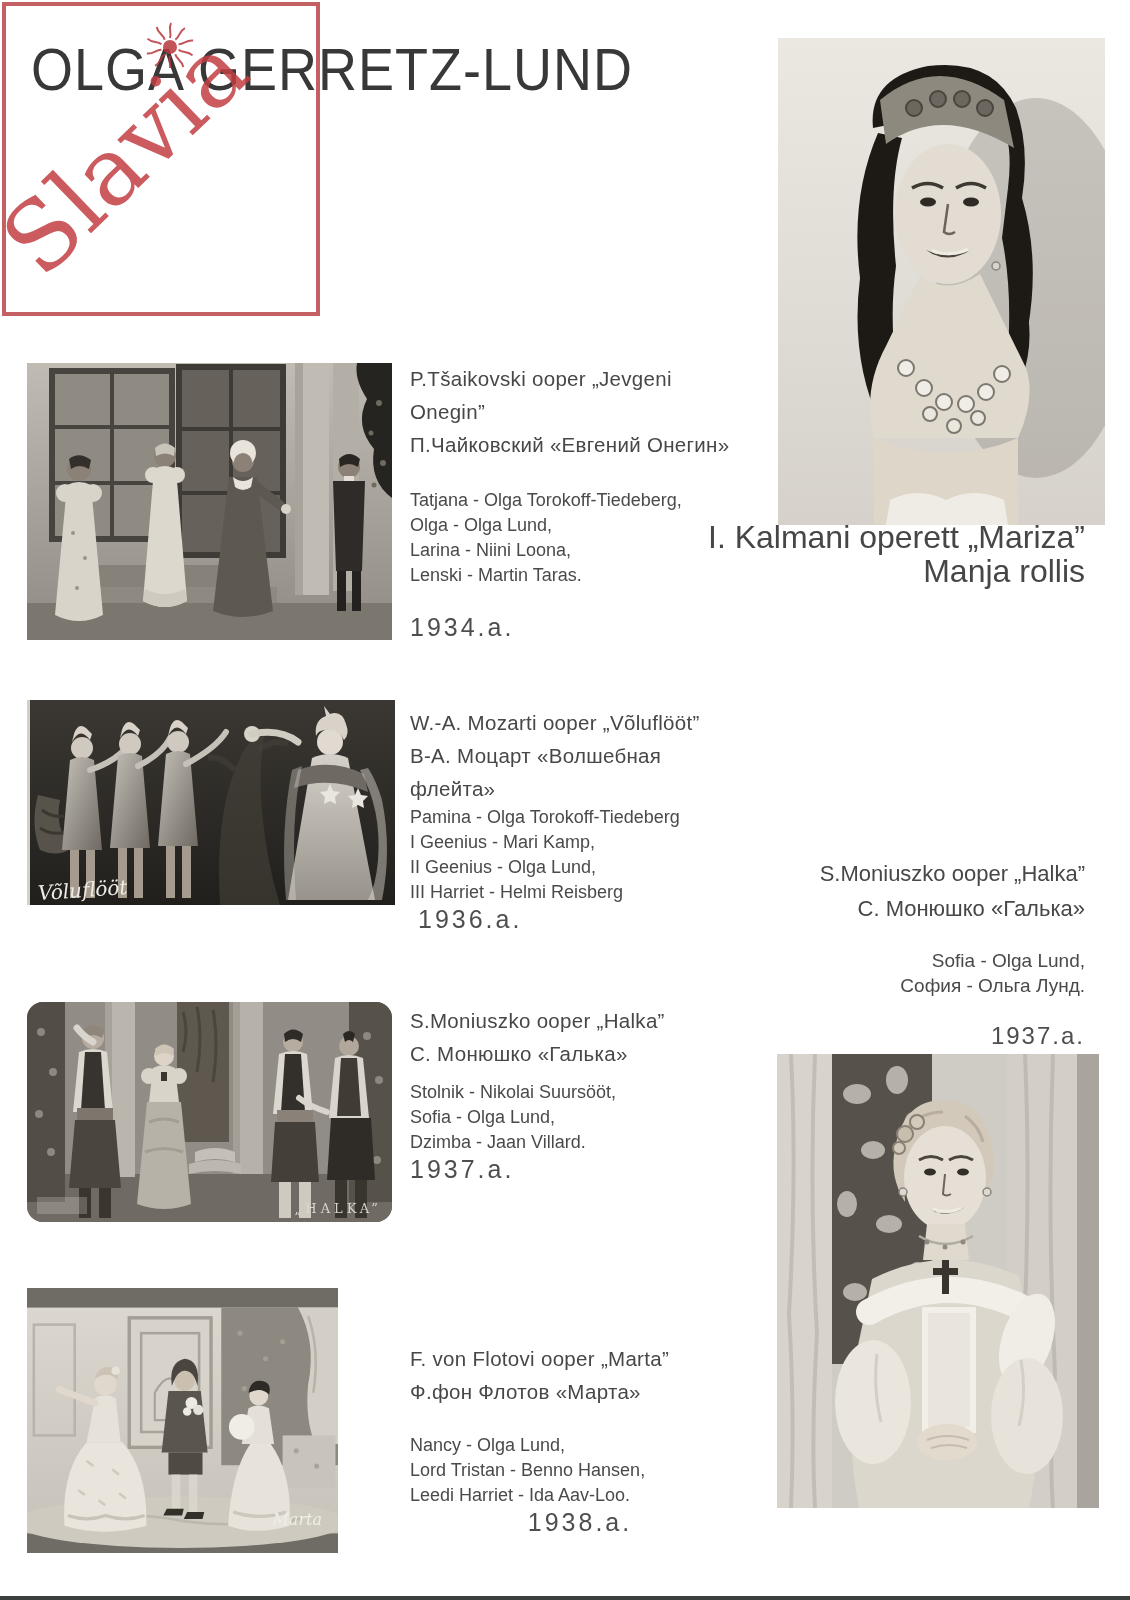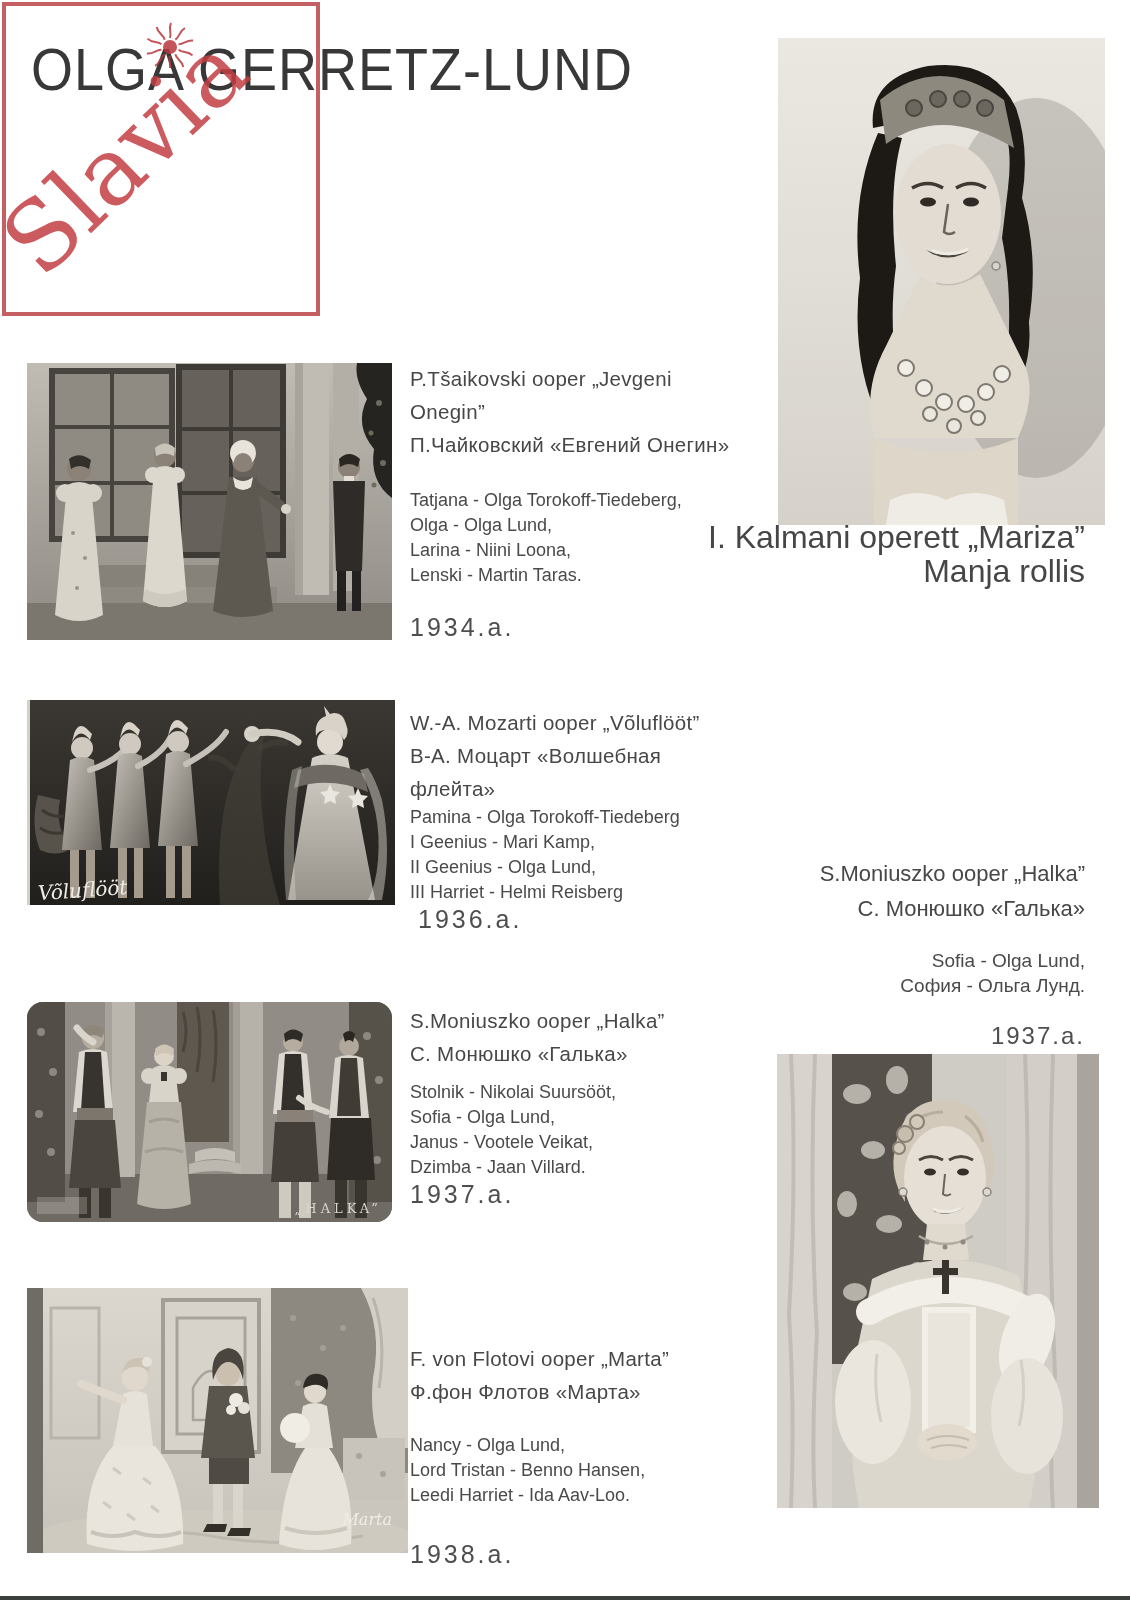--- a/index.html
+++ b/index.html
@@ -29,40 +29,40 @@
     color:rgba(195,62,67,0.85);
     transform:rotate(-44deg);
   }
 
   
   .photo{position:absolute;overflow:hidden;background:#6f6c66;}
   .photo svg{display:block;width:100%;height:100%;}
   #photo1{left:27px;top:363px;width:365px;height:277px;}
   #photo2{left:27px;top:700px;width:365px;height:205px;border-left:3px solid #d3d0c8;}
   #photo3{left:27px;top:1002px;width:365px;height:220px;border-radius:16px;}
-  #photo4{left:27px;top:1288px;width:365px;height:265px;padding-left:16px;}
+  #photo4{left:27px;top:1288px;width:311px;height:265px;}
   #portrait1{left:778px;top:38px;width:327px;height:487px;}
   #portrait2{left:777px;top:1054px;width:322px;height:454px;}
 
   .photo-cap{position:absolute;color:#eeece6;pointer-events:none;}
   .cap-script{font-family:"DejaVu Serif",serif;font-style:italic;}
   #photo2 .photo-cap{left:8px;bottom:3px;font-size:20px;transform:rotate(-4deg);}
   #photo3 .photo-cap{right:10px;bottom:6px;font-size:13px;letter-spacing:4px;font-family:"DejaVu Serif",serif;color:#d9d5ce;}
   #photo4 .photo-cap{right:16px;bottom:24px;font-size:16px;color:#efede8;}
   .stamp{position:absolute;left:10px;bottom:8px;width:50px;height:17px;background:rgba(214,210,202,0.28);}
 
   
   .lblock{position:absolute;left:410px;width:340px;}
   .lblock .t{font-size:20.5px;line-height:33px;letter-spacing:0.3px;color:#474747;}
   .lblock .cast div{font-size:18px;line-height:25px;color:#4a4a4a;}
   .lblock .year{font-size:25px;letter-spacing:3px;color:#4e4e4e;}
   #b1{top:362px;} #b1 .cast{margin-top:27px;} #b1 .year{margin-top:25px;}
   #b2{top:706px;} #b2 .cast{margin-top:0px;}  #b2 .year{margin-top:0px;margin-left:8px;}
   #b3{top:1004px;} #b3 .cast{margin-top:10px;} #b3 .year{margin-top:0px;}
-  #b4{top:1342px;} #b4 .cast{margin-top:25px;} #b4 .year{margin-top:32px;}
+  #b4{top:1342px;} #b4 .cast{margin-top:25px;} #b4 .year{text-align:center;}
 
   
   .rblock{position:absolute;right:45px;text-align:right;}
   #rcap1{top:520px;}
   #rcap1 .cap{font-size:32px;line-height:34px;color:#464646;}
   #rcap1 .year{font-size:24px;letter-spacing:2px;margin-top:8px;color:#4e4e4e;}
   #rhalka{top:856px;}
   #rhalka .t{font-size:22px;line-height:35px;color:#474747;}
   #rhalka .cast{margin-top:22px;}
   #rhalka .cast div{font-size:19px;line-height:25px;color:#4a4a4a;}
@@ -483,21 +483,20 @@
     </div>
     <div class="year">1936.a.</div>
   </div>
 
   <div class="lblock" id="b3">
     <div class="t">S.Moniuszko ooper „Halka”</div>
     <div class="t">С. Монюшко «Галька»</div>
     <div class="cast">
       <div>Stolnik - Nikolai Suursööt,</div>
       <div>Sofia - Olga Lund,</div>
-      <div>Janus - Vootele Veikat,</div>
       <div>Dzimba - Jaan Villard.</div>
     </div>
     <div class="year">1937.a.</div>
   </div>
 
   <div class="lblock" id="b4">
     <div class="t">F. von Flotovi ooper „Marta”</div>
     <div class="t">Ф.фон Флотов «Марта»</div>
     <div class="cast">
       <div>Nancy - Olga Lund,</div>

